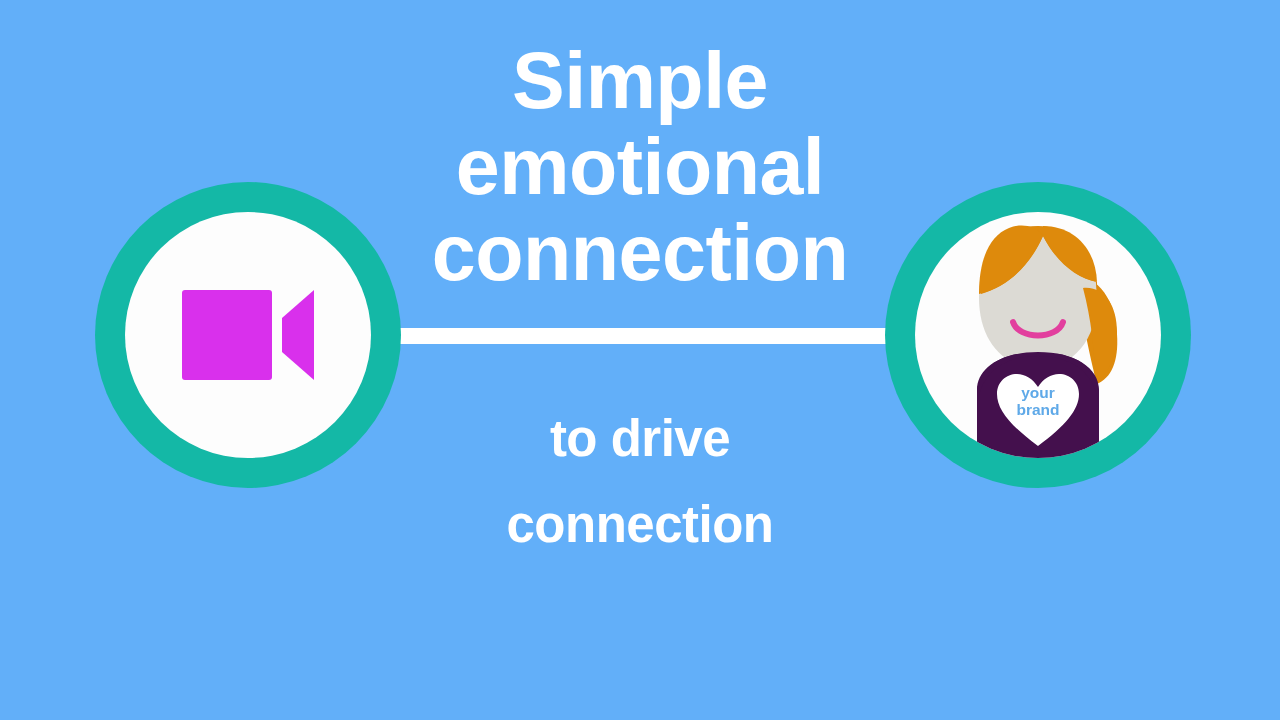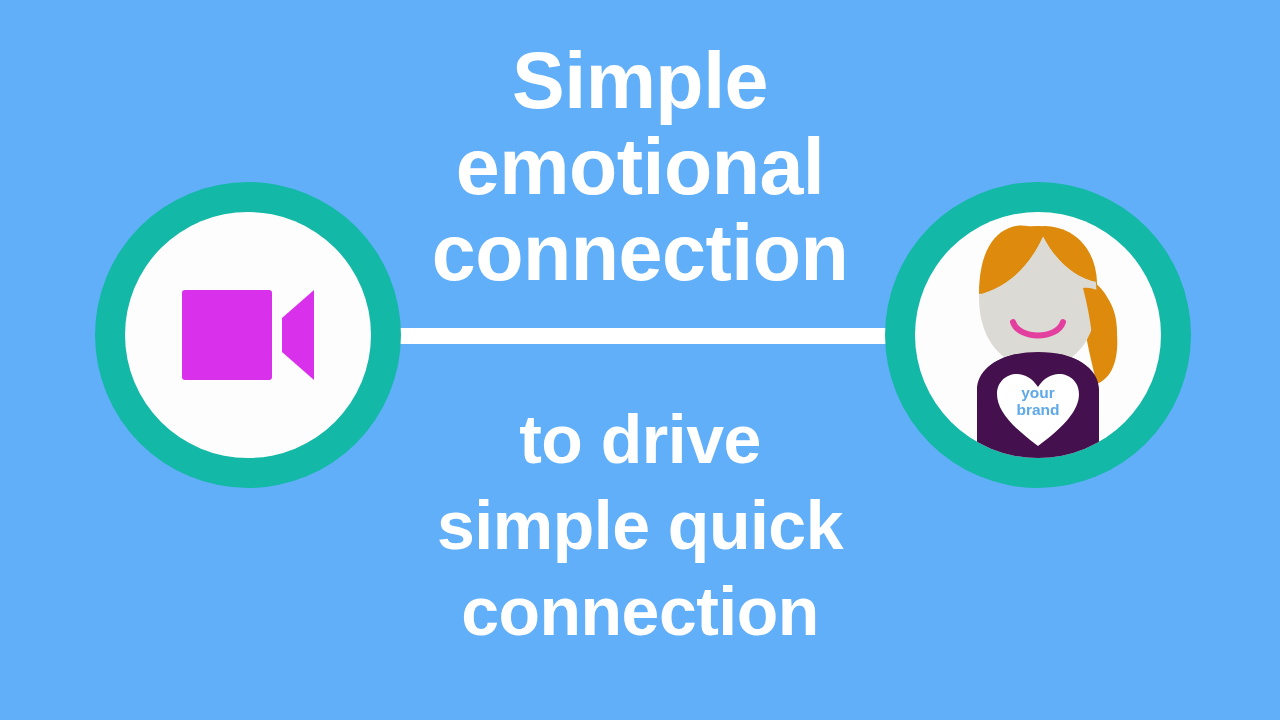--- a/index.html
+++ b/index.html
@@ -96,21 +96,21 @@
     font-weight: bold;
     letter-spacing: -0.5px;
   }
   #headline-top {
     top: 38px;
     font-size: 79px;
     line-height: 86px;
   }
   #headline-bottom {
     top: 396px;
-    font-size: 68px;
+    font-size: 51px;
     line-height: 86px;
   }
   .text-line {
     display: block;
     white-space: nowrap;
   }
 </style>
 </head>
 <body>
 
@@ -157,17 +157,16 @@
   </div>
 
   <div class="text-block" id="headline-top">
     <span class="text-line">Simple</span>
     <span class="text-line">emotional</span>
     <span class="text-line">connection</span>
   </div>
 
   <div class="text-block" id="headline-bottom">
     <span class="text-line">to drive</span>
-    <span class="text-line">simple quick</span>
     <span class="text-line">connection</span>
   </div>
 
 </div>
 
 </body></html>

